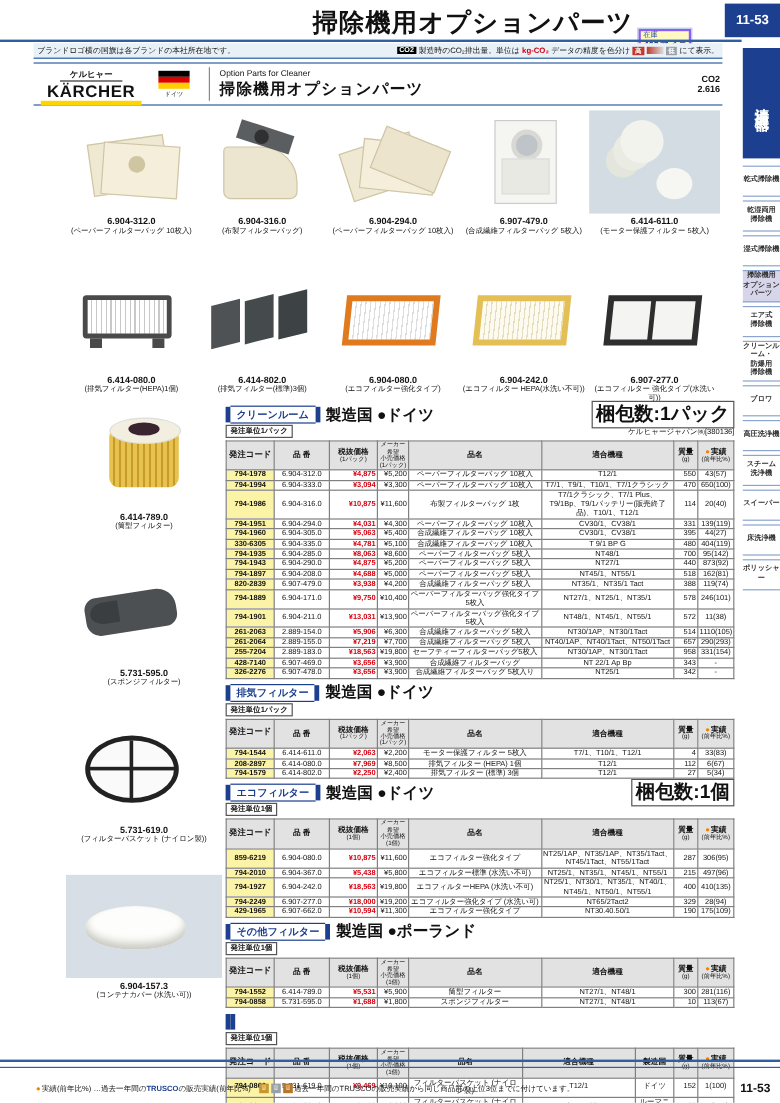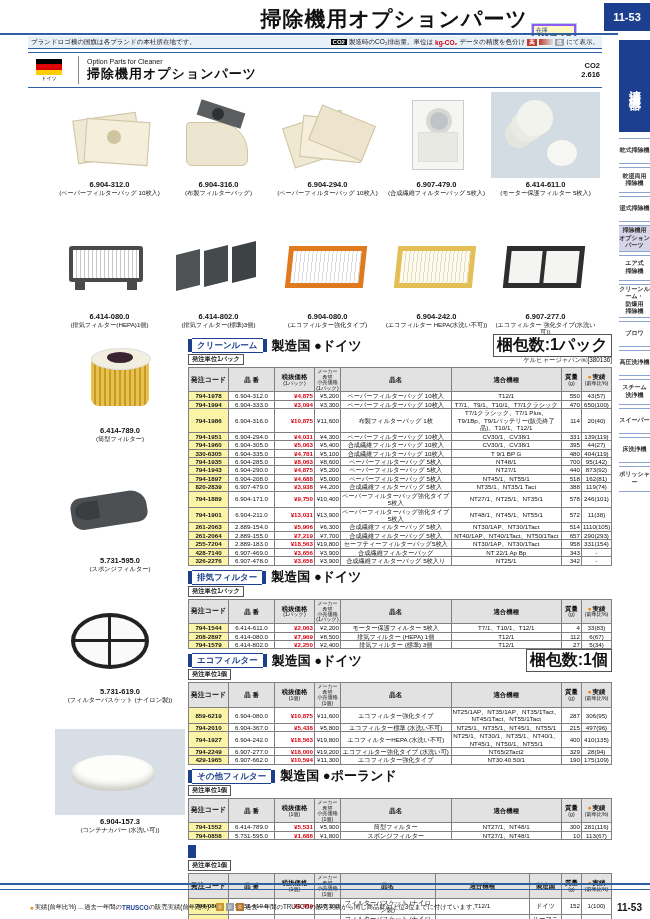--- a/index.html
+++ b/index.html
@@ -140,20 +140,25 @@
     <span class="redtxt">kg-CO₂</span>
     <span>データの精度を色分け</span>
     <span class="hl-high">高</span>
       <span class="hl-arrow"></span>
       <span class="hl-low">低</span>
     <span>にて表示。</span>
   </span>
 </div>
 
 <div class="brand-bar">
+  <div class="k-logo">
+    <div class="k-kana">ケルヒャー</div>
+    <div class="k-name">KÄRCHER</div>
+    <div class="k-bar"></div>
+  </div>
   <div class="flag-wrap">
     <span class="flag">
         <div class="f-black"></div>
         <div class="f-red"></div>
         <div class="f-gold"></div>
       </span>
     <div class="flag-cty">ドイツ</div>
   </div>
   <div class="vdiv"></div>
   <div class="sub">

